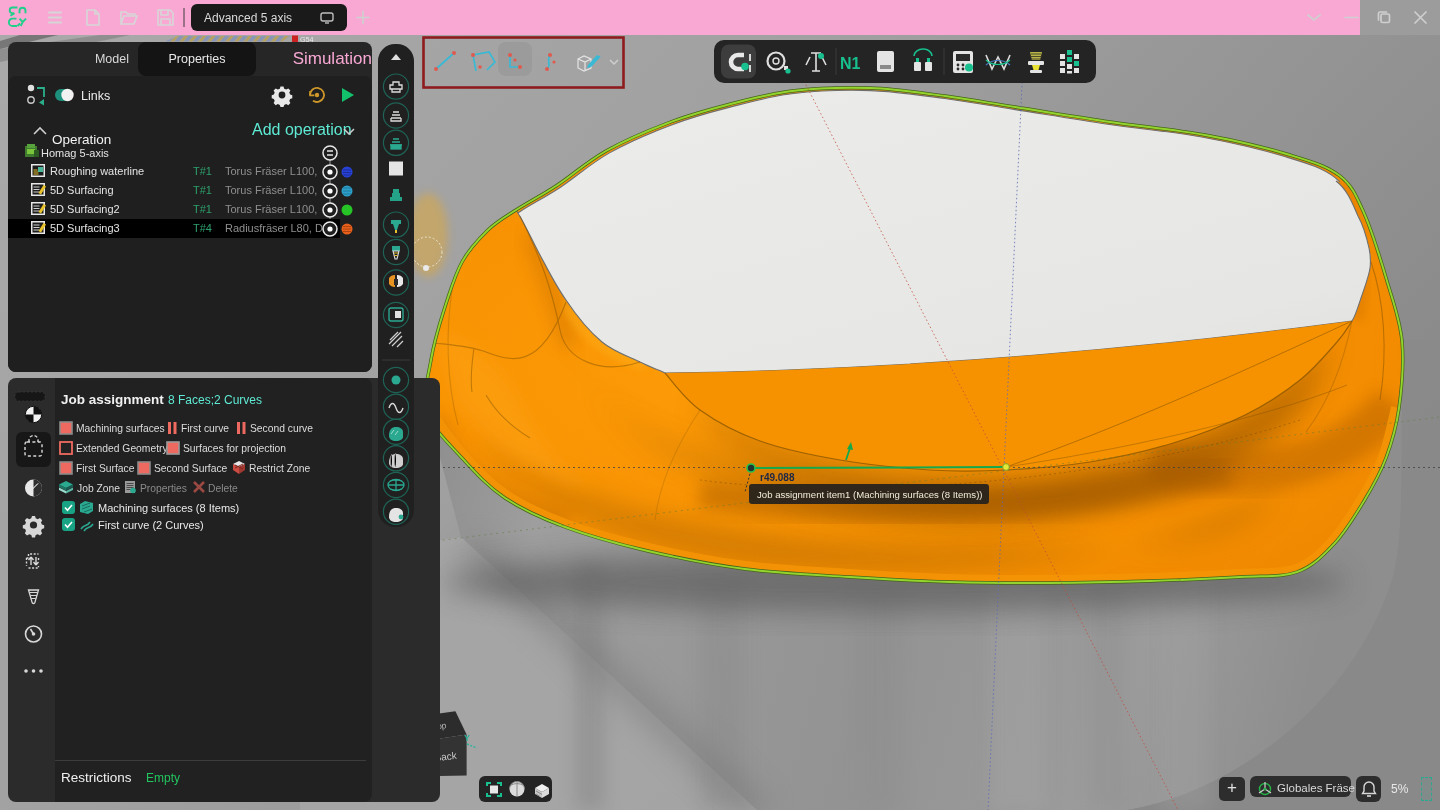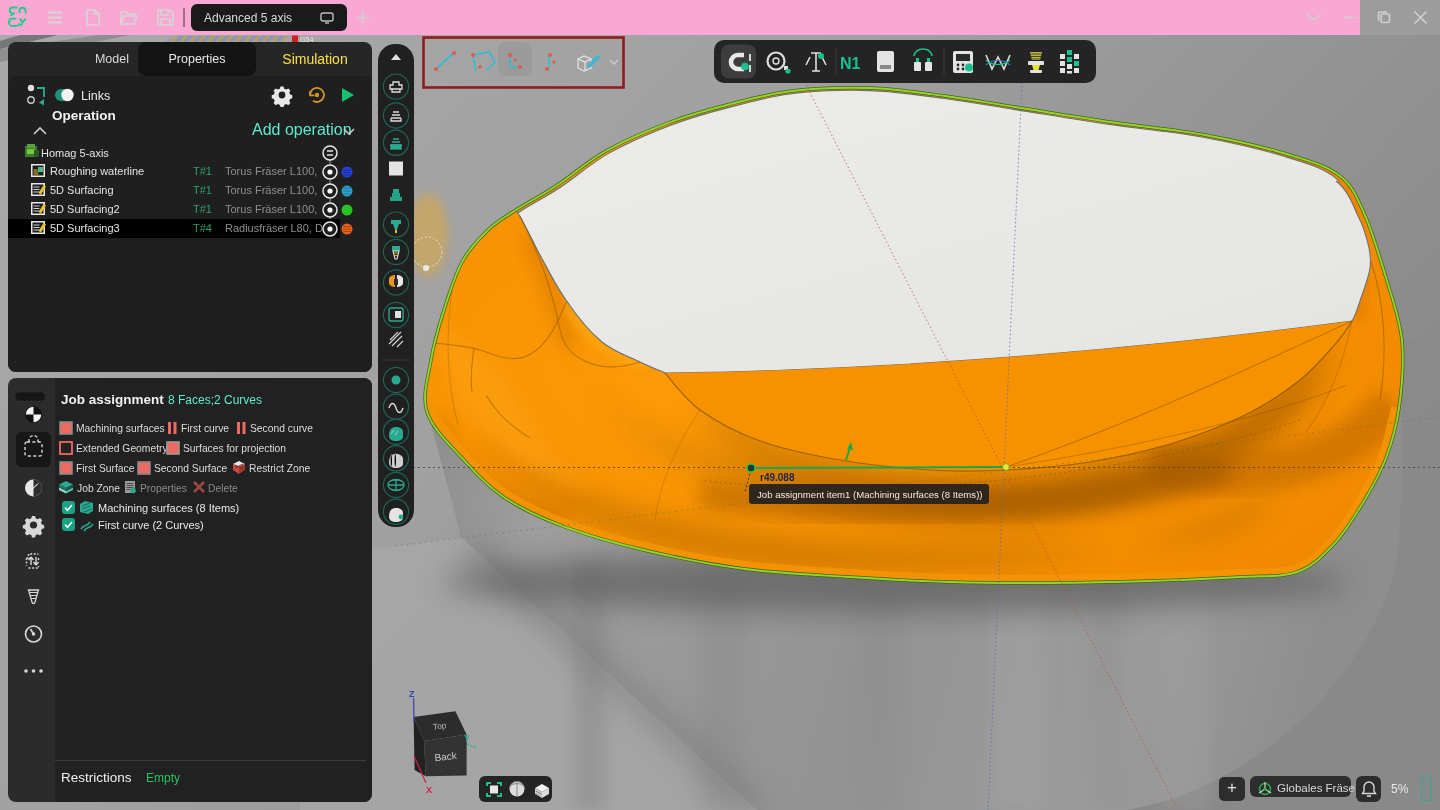--- a/index.html
+++ b/index.html
@@ -193,21 +193,21 @@
   <text x="426" y="793" font-size="9" fill="#cc2244" font-weight="bold">X</text>
   <path d="M467,744 L477,748" stroke="#28b49a" stroke-width="1.4" stroke-dasharray="2,1.5"></path>
   <text x="464" y="741" font-size="9" fill="#28b49a" font-weight="bold">Y</text>
  </g>
 </svg>
 
 <div class="abs" style="left:8px;top:42px;width:364px;height:330px;background:#262626;border-radius:8px">
  <div class="abs" style="left:130px;top:0;width:118px;height:34px;background:#141414;border-radius:8px"></div>
  <div class="abs" style="left:0;top:0;width:121px;height:34px;text-align:right;line-height:34px;font-size:12.5px;color:#d8d8d8">Model</div>
  <div class="abs" style="left:130px;top:0;width:118px;height:34px;text-align:center;line-height:34px;font-size:12.5px;color:#e8e8e8">Properties</div>
- <div class="abs" style="left:250px;top:0;width:114px;height:34px;text-align:center;line-height:34px;font-size:14px;color:#fde047">Simulation</div>
+ <div class="abs" style="left:250px;top:0;width:114px;height:34px;text-align:right;line-height:34px;font-size:17px;color:#f9a8d4">Simulation</div>
  <div class="abs" style="left:0;top:34px;width:364px;height:296px;background:#1f1f1f;border-radius:8px"></div>
  <svg class="abs" style="left:0;top:34px" width="364" height="296">
 
   <g transform="translate(-8,-76)">
    <circle cx="31" cy="88" r="3.2" fill="#e0e0e0"></circle>
    <circle cx="31" cy="100" r="3.2" fill="none" stroke="#c9c9c9" stroke-width="1.4"></circle>
    <path d="M37 88 h7 v9" fill="none" stroke="#2aaf8a" stroke-width="1.8"></path>
    <path d="M44 99 l-5 3.5 5 3 z" fill="#2aaf8a"></path>
 
    <rect x="55" y="89" width="18" height="12" rx="6" fill="#1d8f7d"></rect>
@@ -224,21 +224,21 @@
           <path d="M310 91 v4.4 h4.4" stroke-width="1.6"></path>
     <circle cx="317" cy="95" r="2.2" fill="#cf9729" stroke="none"></circle>
    </g>
 
    <path d="M342 88 l12 7 -12 7 z" fill="#13c06c"></path>
   </g>
  </svg>
   <svg class="abs" style="left:24px;top:84px" width="18" height="10">
       <path d="M2 8 L8 2 L14 8" stroke="#cccccc" stroke-width="1.6" fill="none"></path>
     </svg>
- <div class="abs" style="left:44px;top:66px;font-size:13.5px;font-weight:bold;color:#f2f2f2">Operation</div>
+ <div class="abs" style="left:44px;top:90px;font-size:13.5px;font-weight:normal;color:#f2f2f2">Operation</div>
  <div class="abs" style="left:244px;top:79px;font-size:16px;color:#5eead4">Add operation</div>
  <svg class="abs" style="left:334px;top:85px" width="14" height="8">
       <path d="M2 2 L7 7 L12 2" fill="none" stroke="#cccccc" stroke-width="1.5"></path>
     </svg>
 
  <svg class="abs" style="left:0;top:60px" width="364" height="160">
   <line x1="322" y1="58" x2="322" y2="136" stroke="#9a9a9a" stroke-width="1"></line>
   <rect x="0" y="117" width="332" height="19" fill="#000000"></rect>
 
   <g transform="translate(17,42)">
@@ -310,21 +310,21 @@
         <path d="M335 68 h8 M335 70.5 h8 M335 73 h8" stroke="#1b2a8a" stroke-width="0.8"></path>
    <circle cx="339" cy="89" r="5.5" fill="#2d9fc9"></circle>
         <path d="M335 86 h8 M335 89 h8 M335 92 h8" stroke="#1a6f94" stroke-width="0.8"></path>
    <circle cx="339" cy="108" r="5.5" fill="#27c427"></circle>
    <circle cx="339" cy="127" r="5.5" fill="#e8611c"></circle>
         <path d="M335 124.5 h8 M335 127 h8 M335 129.5 h8" stroke="#a33c0c" stroke-width="0.8"></path>
   </g>
  </svg>
 </div>
 
-<div class="abs" style="left:8px;top:378px;width:364px;height:424px;background:#2b2b2b;border-radius:8px">
+<div class="abs" style="left:8px;top:378px;width:432px;height:424px;background:#2b2b2b;border-radius:8px">
  <div class="abs" style="left:47px;top:0;width:317px;height:424px;background:#212121;border-radius:0 8px 8px 0"></div>
 
  <svg class="abs" style="left:0;top:0" width="47" height="424">
   <rect x="7" y="14" width="30" height="9" rx="4" fill="#161616" stroke="#3a3a3a" stroke-dasharray="2,2" stroke-width="0.8"></rect>
   <g transform="translate(25.5,36.5)">
    <circle r="8.2" fill="#f2f2f2"></circle>
         <path d="M0,0 L0,-8.2 A8.2 8.2 0 0 1 8.2,0 Z" fill="#111"></path>
         <path d="M0,0 L0,8.2 A8.2 8.2 0 0 1 -8.2,0 Z" fill="#111"></path>
         <circle r="8.2" fill="none" stroke="#111" stroke-width="1"></circle>
   </g>

